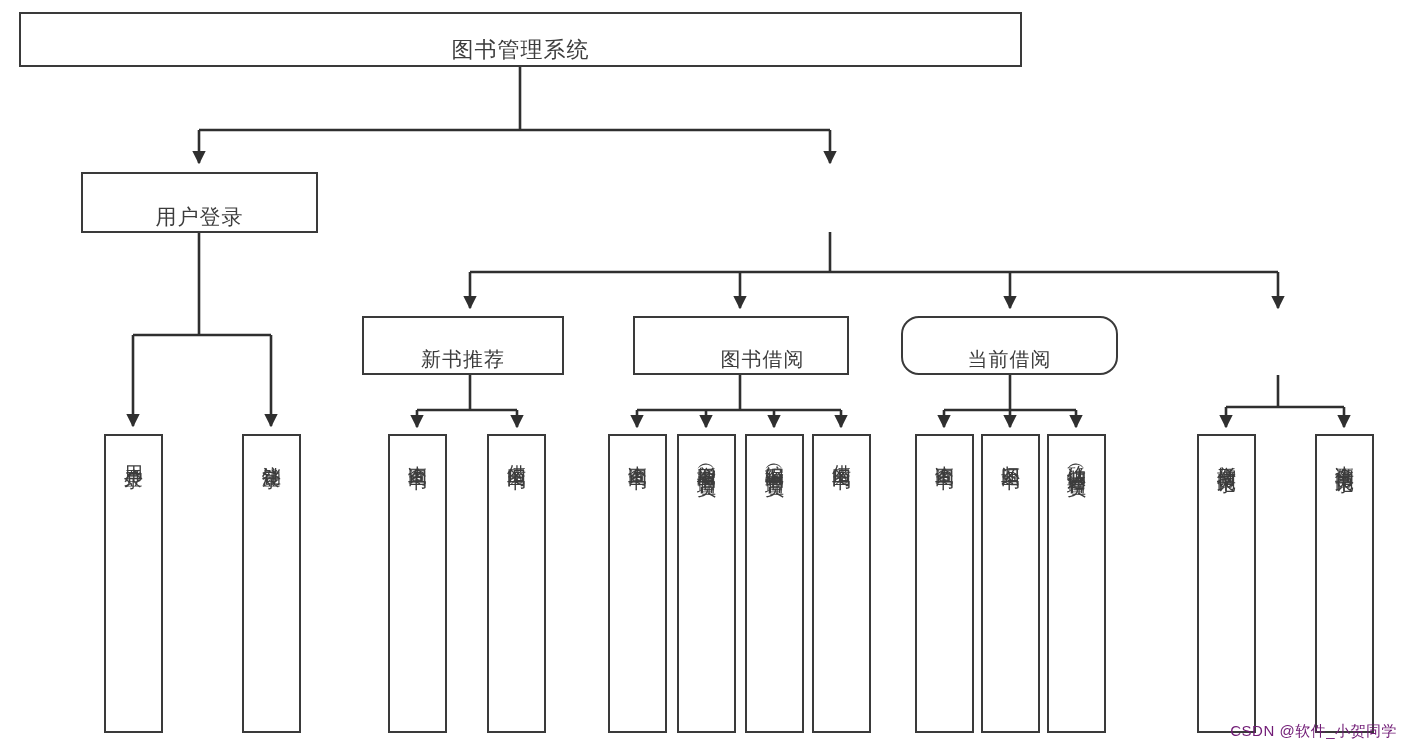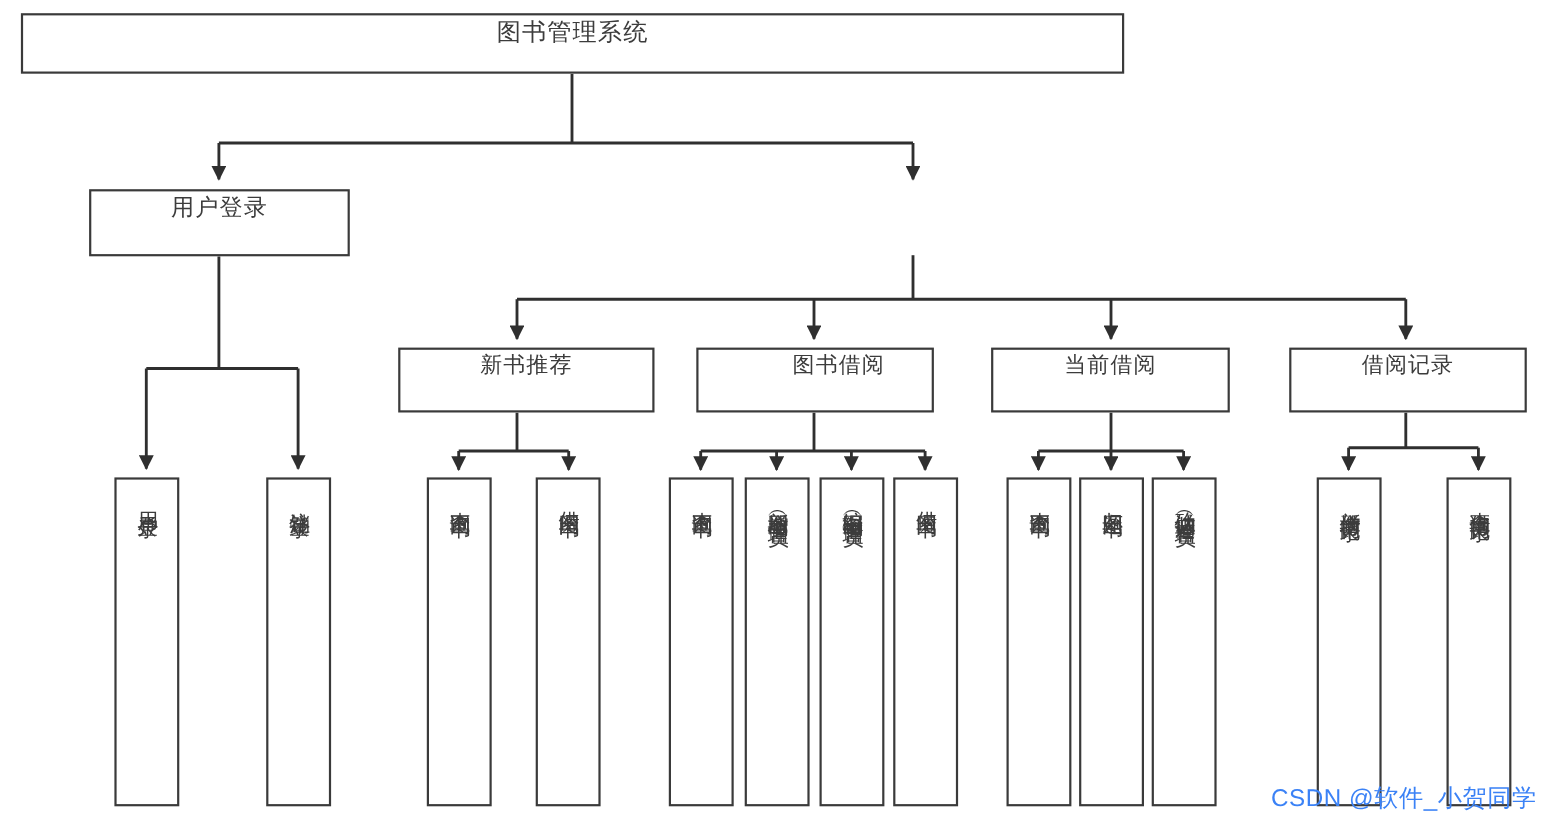--- a/index.html
+++ b/index.html
@@ -24,21 +24,21 @@
     width: 1405px;
     height: 747px;
     pointer-events: none;
   }
   .node {
     position: absolute;
     box-sizing: border-box;
     background: #ffffff;
     border: 2.5px solid #3a3a3a;
     display: flex;
-    align-items: flex-start;
+    align-items: flex-end;
     justify-content: center;
     color: #3c3c3c;
     z-index: 2;
   }
   .node.root {
     font-size: 22px;
   }
   .node.level1 {
     font-size: 21px;
   }
@@ -60,22 +60,22 @@
     color: #3c3c3c;
   }
   .htext {
     white-space: nowrap;
     letter-spacing: 1px;
   }
   #watermark {
     position: absolute;
     right: 8px;
     bottom: 6px;
-    font-size: 22px;
-    color: #3b82f6;
+    font-size: 15px;
+    color: #701a75;
     letter-spacing: 0.5px;
     z-index: 5;
     white-space: nowrap;
   }
 </style>
 </head>
 <body>
 
 <div id="canvas">
 
@@ -131,35 +131,32 @@
 
   <div class="node root" style="left:19px; top:12px; width:1003px; height:55px;">
     <span class="htext">图书管理系统</span>
   </div>
 
   <div class="node level1" style="left:81px; top:172px; width:237px; height:61px;">
     <span class="htext">用户登录</span>
   </div>
 
 
-  <div class="node level2" style="left:362px; top:316px; width:233px; height:59px;">
+  <div class="node level2" style="left:362px; top:316px; width:202px; height:59px;">
     <span class="htext">新书推荐</span>
   </div>
 
   <div class="node level2" style="left:633px; top:316px; width:216px; height:59px;padding-left:43px;">
     <span class="htext">图书借阅</span>
   </div>
 
-  <div class="node level2" style="left:901px; top:316px; width:217px; height:59px;">
+  <div class="node level2" style="left:901px; top:316px; width:217px; height:59px;border-radius:18px;">
     <span class="htext">当前借阅</span>
   </div>
 
-  <div class="node level2" style="left:1172px; top:316px; width:216px; height:59px;">
-    <span class="htext">借阅记录</span>
-  </div>
 
   <div class="node leaf" style="left:104px; top:434px; width:59px; height:299px;">
     <span class="vtext">用户登录</span>
   </div>
 
   <div class="node leaf" style="left:242px; top:434px; width:59px; height:299px;">
     <span class="vtext">注销登录</span>
   </div>
 
   <div class="node leaf" style="left:388px; top:434px; width:59px; height:299px;">

